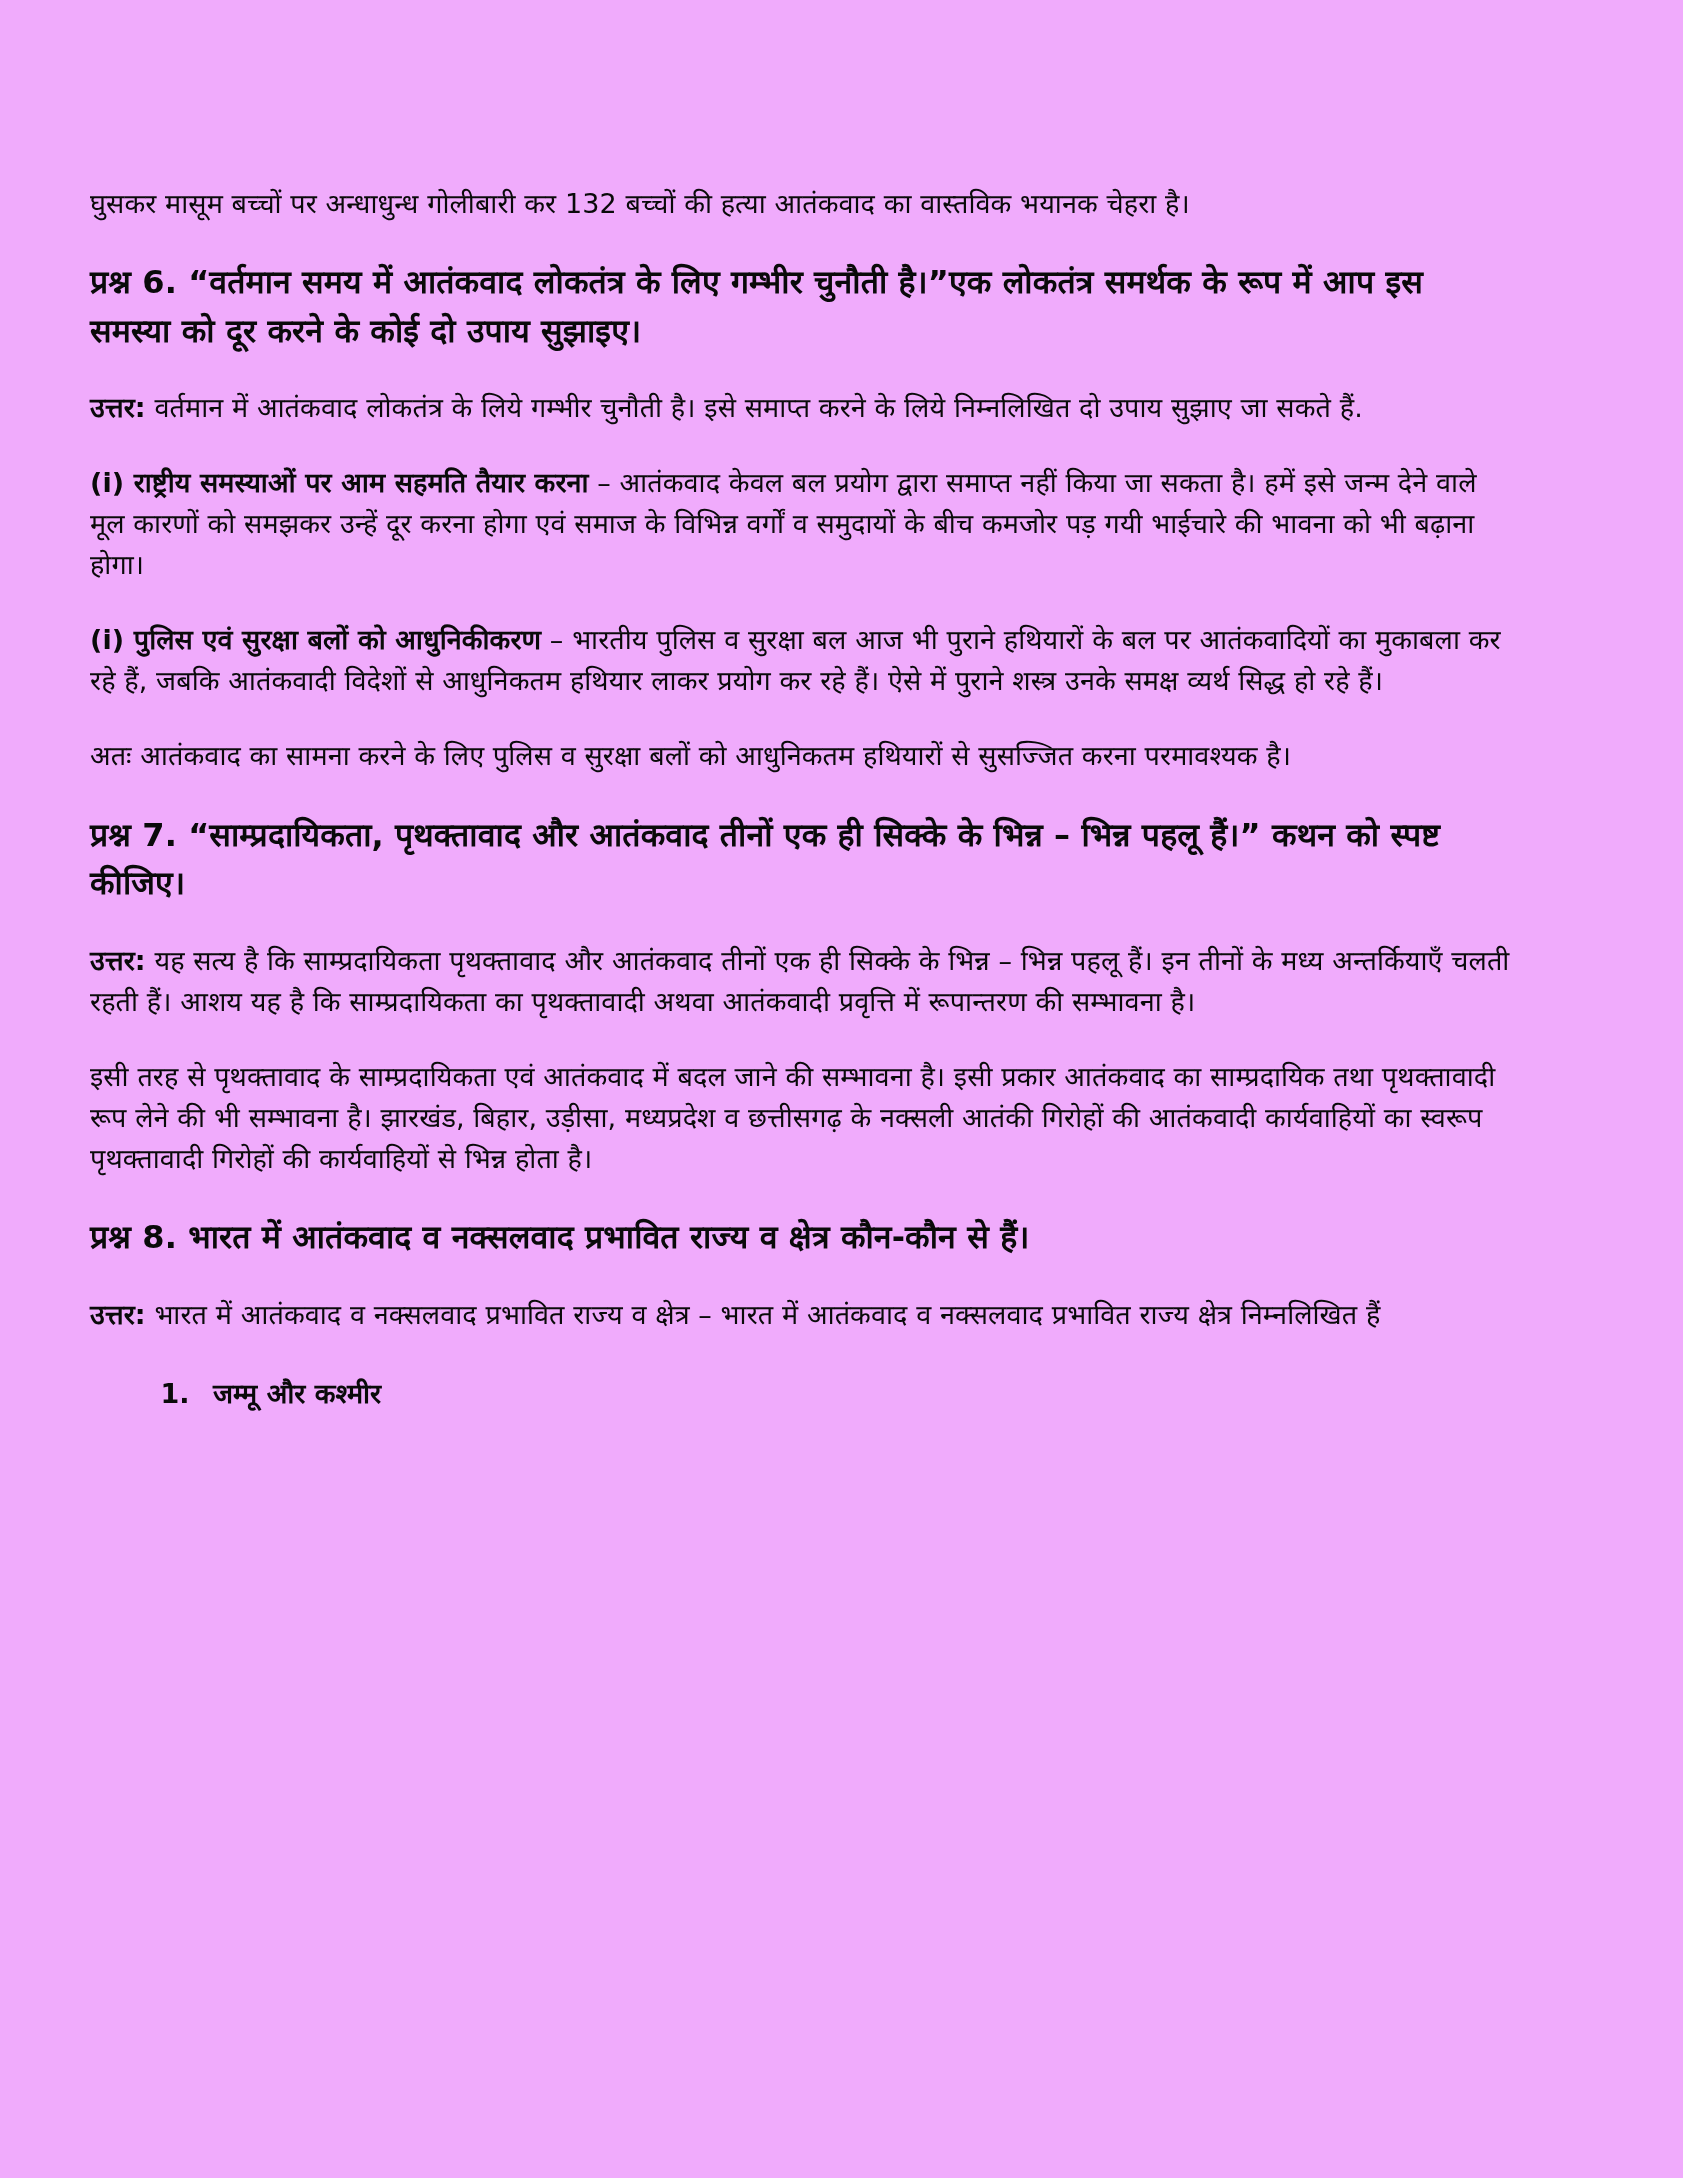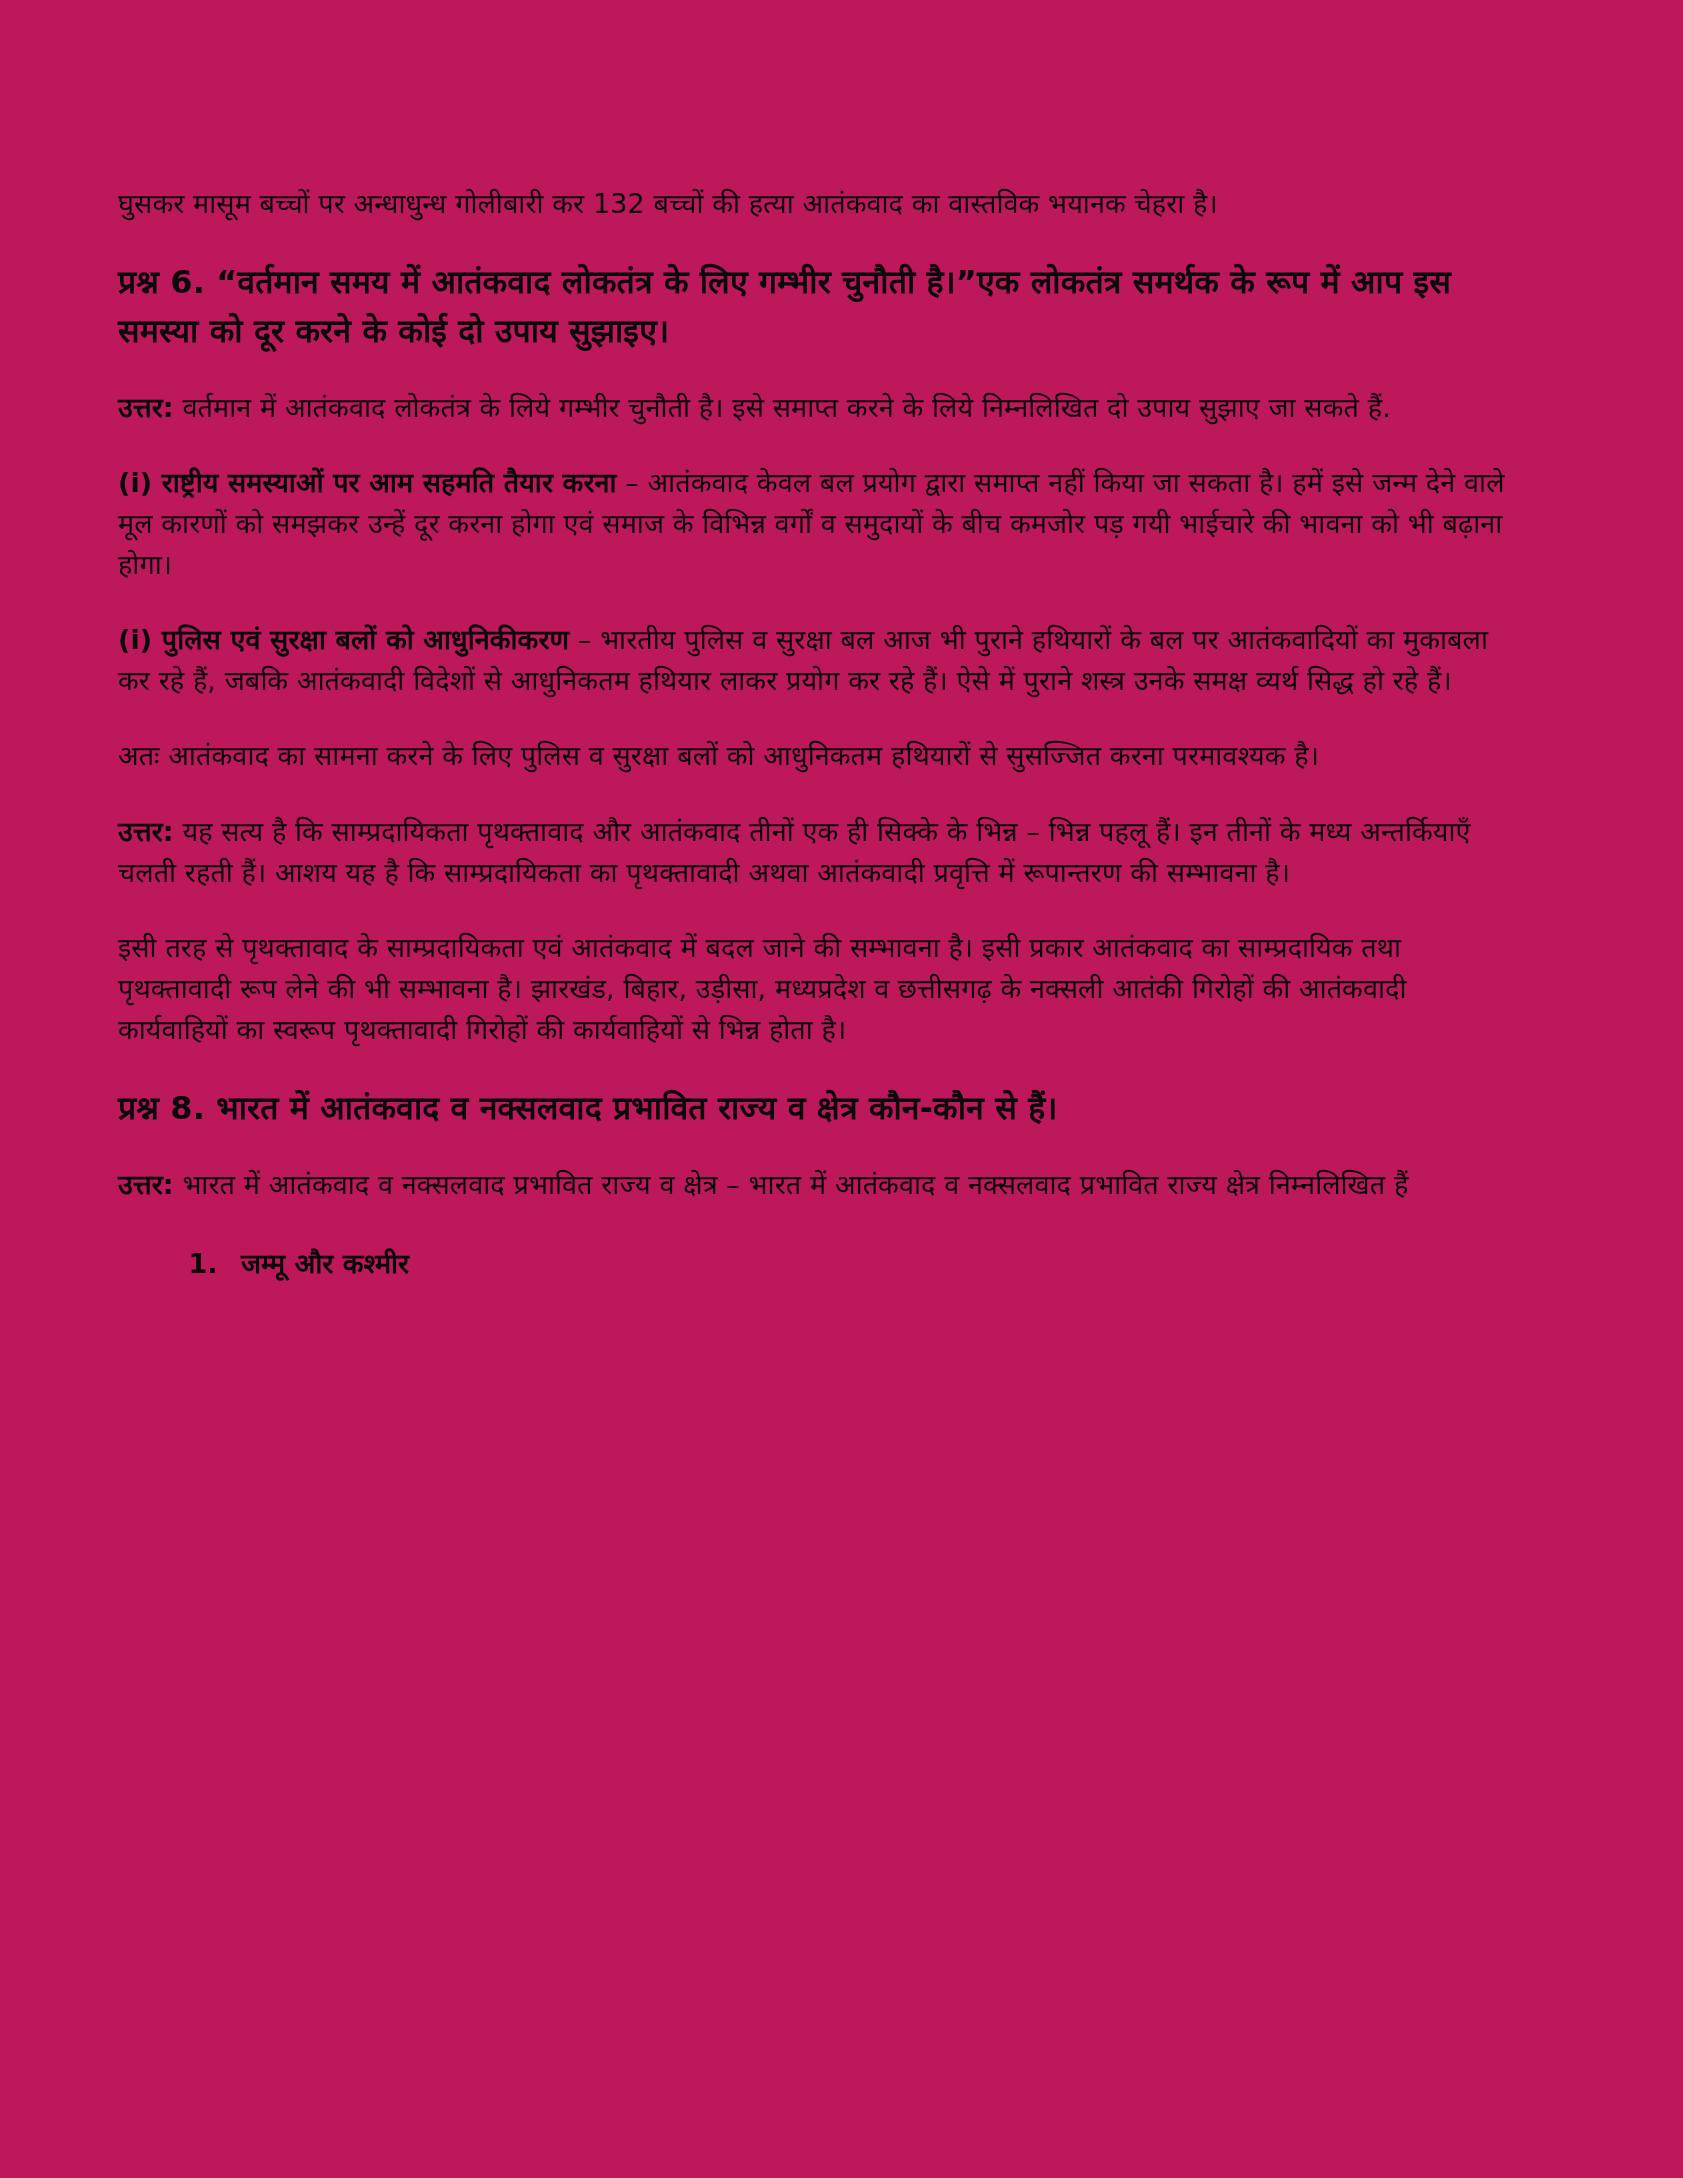--- a/index.html
+++ b/index.html
@@ -3,24 +3,24 @@
 <meta charset="utf-8">
 <style>
   html, body {
     margin: 0;
     padding: 0;
     background: #ffffff;
   }
   .page {
     width: 1683px;
     height: 2178px;
-    background: #be185d;
+    background: #f0abfc;
     position: relative;
     box-sizing: border-box;
-    padding: 183px 173px 0 118px;
+    padding: 183px 173px 0 90px;
     font-family: "DejaVu Sans", sans-serif;
     color: #0a0a0a;
   }
   .blk {
     margin: 0 0 34px 0;
     font-size: 27px;
     line-height: 1.52;
     text-align: left;
     letter-spacing: 0.1px;
   }
@@ -63,20 +63,21 @@
 
   <p class="blk"><span class="lbl">उत्तर:</span><span> वर्तमान में आतंकवाद लोकतंत्र के लिये गम्भीर चुनौती है। इसे समाप्त करने के लिये निम्नलिखित दो उपाय सुझाए जा सकते हैं.</span></p>
 
   <p class="blk"><span class="sub-head">(i) राष्ट्रीय समस्याओं पर आम सहमति तैयार करना</span><span> – आतंकवाद केवल बल प्रयोग द्वारा समाप्त नहीं किया जा सकता है। हमें इसे जन्म देने वाले मूल कारणों को समझकर उन्हें दूर करना होगा एवं समाज के विभिन्न वर्गों व समुदायों के बीच कमजोर पड़ गयी भाईचारे की भावना को भी बढ़ाना होगा।</span></p>
 
 
   <p class="blk"><span class="sub-head">(i) पुलिस एवं सुरक्षा बलों को आधुनिकीकरण</span><span> – भारतीय पुलिस व सुरक्षा बल आज भी पुराने हथियारों के बल पर आतंकवादियों का मुकाबला कर रहे हैं, जबकि आतंकवादी विदेशों से आधुनिकतम हथियार लाकर प्रयोग कर रहे हैं। ऐसे में पुराने शस्त्र उनके समक्ष व्यर्थ सिद्ध हो रहे हैं।</span></p>
 
   <p class="blk">अतः आतंकवाद का सामना करने के लिए पुलिस व सुरक्षा बलों को आधुनिकतम हथियारों से सुसज्जित करना परमावश्यक है।</p>
 
+  <p class="q-head">प्रश्न 7. “साम्प्रदायिकता, पृथक्तावाद और आतंकवाद तीनों एक ही सिक्के के भिन्न – भिन्न पहलू हैं।” कथन को स्पष्ट कीजिए।</p>
 
   <p class="blk"><span class="lbl">उत्तर:</span><span> यह सत्य है कि साम्प्रदायिकता पृथक्तावाद और आतंकवाद तीनों एक ही सिक्के के भिन्न – भिन्न पहलू हैं। इन तीनों के मध्य अन्तर्किया‌एँ चलती रहती हैं। आशय यह है कि साम्प्रदायिकता का पृथक्तावादी अथवा आतंकवादी प्रवृत्ति में रूपान्तरण की सम्भावना है।</span></p>
 
   <p class="blk">इसी तरह से पृथक्तावाद के साम्प्रदायिकता एवं आतंकवाद में बदल जाने की सम्भावना है। इसी प्रकार आतंकवाद का साम्प्रदायिक तथा पृथक्तावादी रूप लेने की भी सम्भावना है। झारखंड, बिहार, उड़ीसा, मध्यप्रदेश व छत्तीसगढ़ के नक्सली आतंकी गिरोहों की आतंकवादी कार्यवाहियों का स्वरूप पृथक्तावादी गिरोहों की कार्यवाहियों से भिन्न होता है।</p>
 
   <p class="q-head">प्रश्न 8. भारत में आतंकवाद व नक्सलवाद प्रभावित राज्य व क्षेत्र कौन-कौन से हैं।</p>
 
   <p class="blk tight"><span class="lbl">उत्तर:</span><span> भारत में आतंकवाद व नक्सलवाद प्रभावित राज्य व क्षेत्र – भारत में आतंकवाद व नक्सलवाद प्रभावित राज्य क्षेत्र निम्नलिखित हैं</span></p>
 
   <ol class="states">

